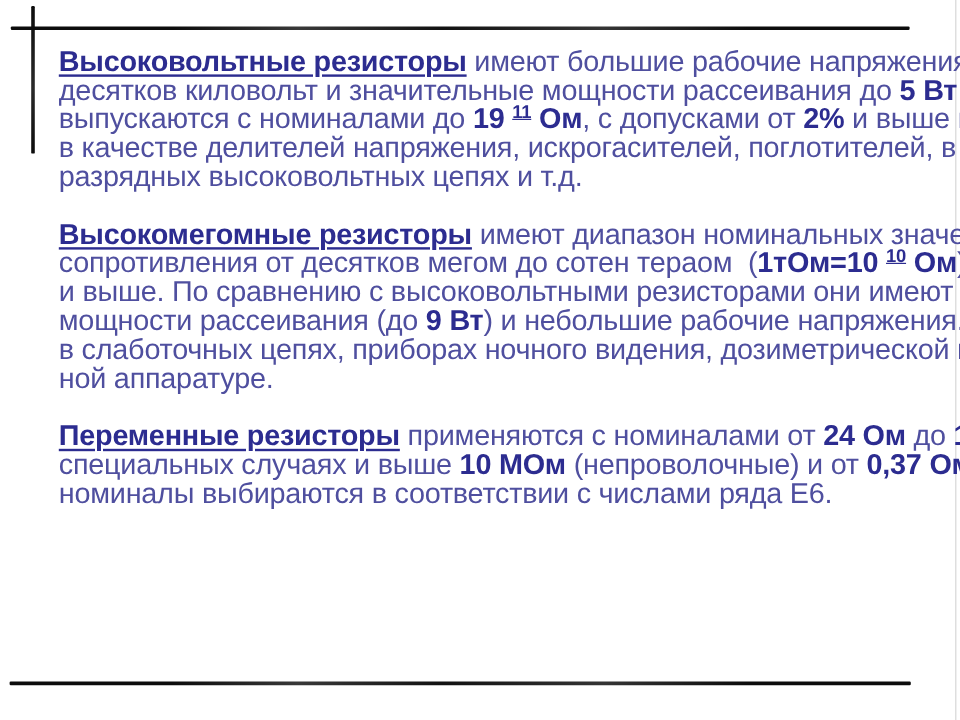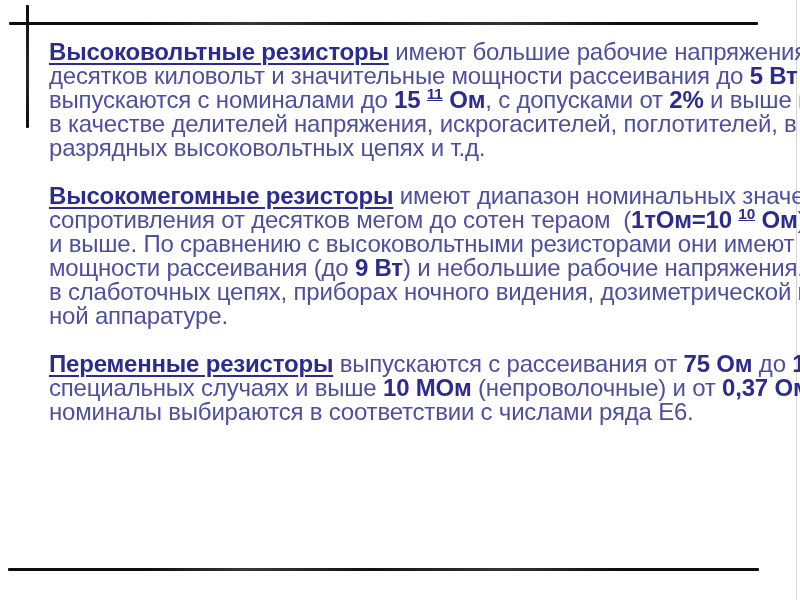--- a/index.html
+++ b/index.html
@@ -49,22 +49,22 @@
 </head>
 <body style="--body-text: #4f4f9f; --bold-text: #2c2c90; background: rgb(255, 255, 255);">
 
 <div class="frame-line v-line-left"></div>
 <div class="frame-line h-line h-line-top"></div>
 <div class="frame-line h-line h-line-bottom"></div>
 <div class="frame-line v-line-right-edge"></div>
 
 <div class="text-block"><p class="para"><span class="b u">Высоковольтные резисторы</span><span> имеют большие рабочие напряжения от единиц до
 десятков киловольт и значительные мощности рассеивания до </span><span class="b">5 Вт</span><span> (и выше). Они
-выпускаются с номиналами до </span><span class="b">15 </span><sup class="b">11</sup><span class="b"> Ом</span><span>, с допусками от </span><span class="b">2%</span><span> и выше и применяются
+выпускаются с номиналами до </span><span class="b">19 </span><sup class="b">11</sup><span class="b"> Ом</span><span>, с допусками от </span><span class="b">2%</span><span> и выше и применяются
 в качестве делителей напряжения, искрогасителей, поглотителей, в зарядных и
 разрядных высоковольтных цепях и т.д.</span></p><p class="para"><span class="b u">Высокомегомные резисторы</span><span> имеют диапазон номинальных значений
 сопротивления от десятков мегом до сотен тераом  (</span><span class="b">1тОм=10 </span><sup class="b">10</sup><span class="b"> Ом</span><span>) и допуск </span><span class="b">±2%</span><span>
 и выше. По сравнению с высоковольтными резисторами они имеют невысокие
 мощности рассеивания (до </span><span class="b">9 Вт</span><span>) и небольшие рабочие напряжения. Используются
 в слаботочных цепях, приборах ночного видения, дозиметрической и измеритель
-ной аппаратуре.</span></p><p class="para"><span class="b u">Переменные резисторы</span><span> выпускаются с рассеивания от </span><span class="b">75 Ом</span><span> до </span><span class="b">1 МОм</span><span>, а в
+ной аппаратуре.</span></p><p class="para"><span class="b u">Переменные резисторы</span><span> применяются с номиналами от </span><span class="b">24 Ом</span><span> до </span><span class="b">1 МОм</span><span>, а в
 специальных случаях и выше </span><span class="b">10 МОм</span><span> (непроволочные) и от </span><span class="b">0,37 Ом</span><span> до </span><span class="b">70 кОм</span><span>. Их
 номиналы выбираются в соответствии с числами ряда Е6.</span></p></div>
 
 </body></html>

